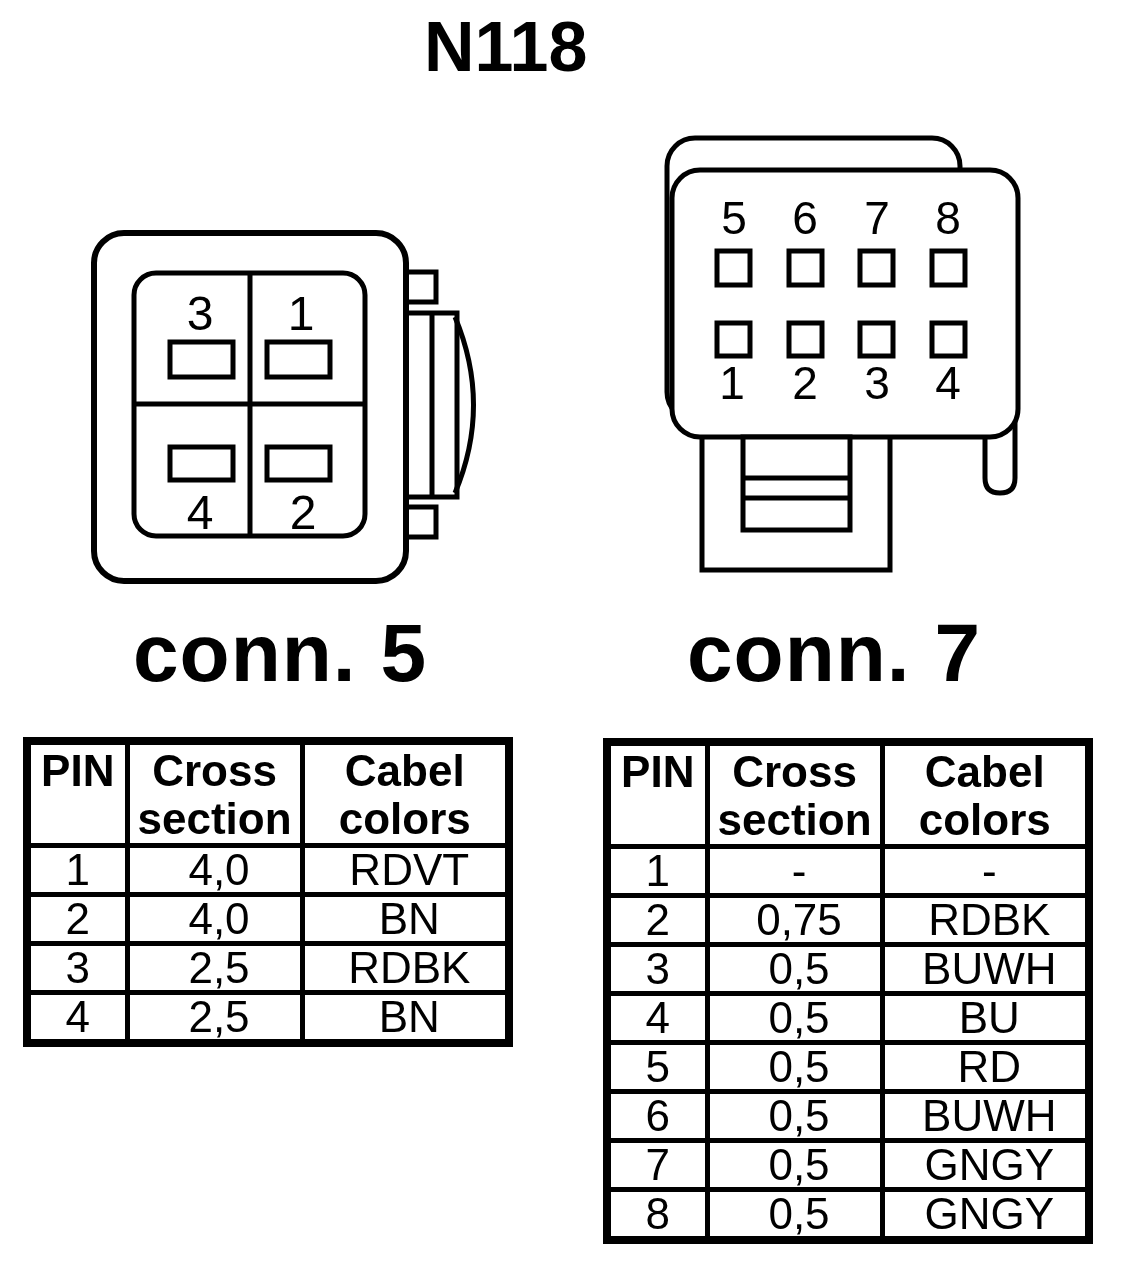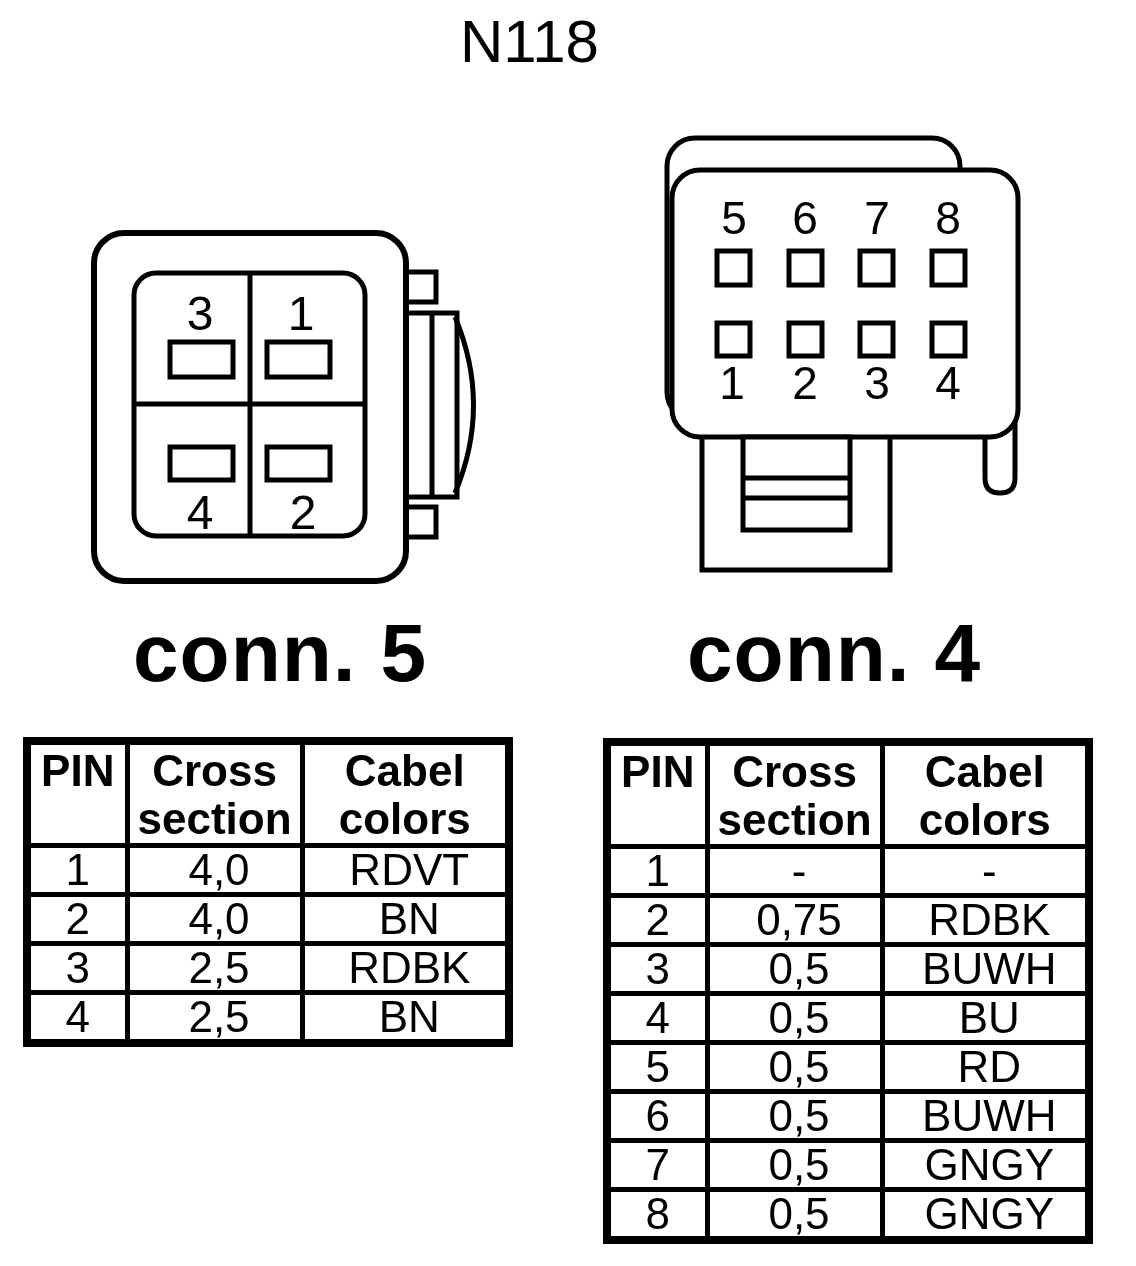--- a/index.html
+++ b/index.html
@@ -2,22 +2,22 @@
 <html><head>
 <meta charset="utf-8">
 <style>
   html,body{margin:0;padding:0;background:#ffffff;}
   .page{
     position:relative;width:1136px;height:1266px;background:#ffffff;
     font-family:"Liberation Sans",sans-serif;color:#000;overflow:hidden;
   }
   .abs{position:absolute;}
   .title{
-    left:424px;top:12px;font-size:60px;font-weight:normal;line-height:1;
-    letter-spacing:0px;white-space:nowrap;margin-left:36px;
+    left:424px;top:12px;font-size:70px;font-weight:bold;line-height:1;
+    letter-spacing:0px;white-space:nowrap;
   }
   .connlabel{
     top:612px;font-size:82px;font-weight:bold;line-height:1;
     letter-spacing:1px;white-space:nowrap;
   }
   #conn1-label{left:133px;}
   #conn2-label{left:687px;}
 
   
   svg .shape{fill:#ffffff;stroke:#000;stroke-width:5;}
@@ -103,21 +103,21 @@
     <text x="805" y="234">6</text>
     <text x="877" y="234">7</text>
     <text x="948" y="234">8</text>
     <text x="732" y="399">1</text>
     <text x="805" y="399">2</text>
     <text x="877" y="399">3</text>
     <text x="948" y="399">4</text>
   </svg>
 
   <div class="abs connlabel" id="conn1-label">conn. 5</div>
-  <div class="abs connlabel" id="conn2-label">conn. 4</div>
+  <div class="abs connlabel" id="conn2-label">conn. 7</div>
 
   <table class="abs pinout" id="table1">
     <colgroup>
         <col style="width:100px">
         <col style="width:175px">
         <col style="width:207px">
       </colgroup>
     <tbody>
         <tr>
       <th>PIN</th>

